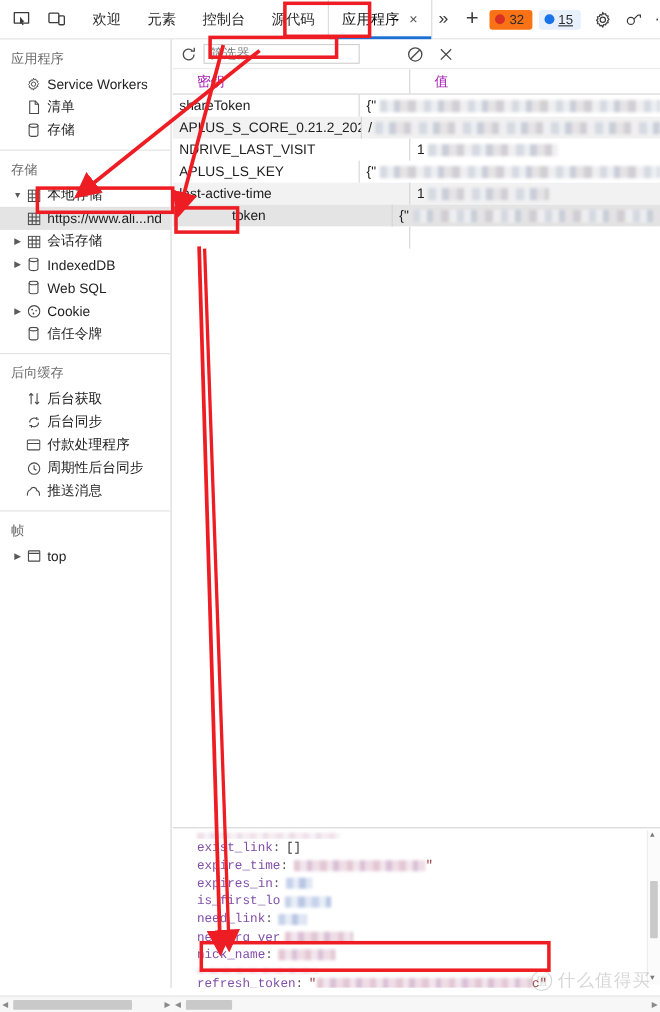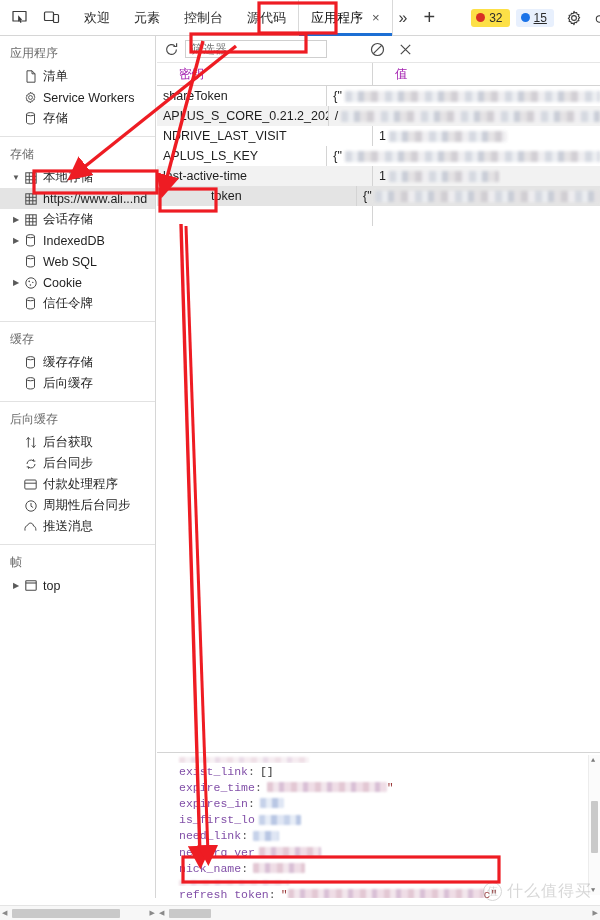--- a/index.html
+++ b/index.html
@@ -85,21 +85,21 @@
   .badge {
     display: flex; align-items: center; gap: 4px;
     padding: 2px 7px 2px 5px;
     border-radius: 3px;
     font-size: 12px;
     color: #2b2b2b;
     background: #f2f2f2;
   }
   .badge .dot { width: 9px; height: 9px; border-radius: 50%; display:block; }
   .badge.err .dot { background: #d93025; }
-  .badge.err { background: #fde047; margin-left: 26px; }
+  .badge.err { background: #f97316; }
   .badge.info .dot { background: #1a73e8; }
   .badge.info { background: #e8f0fd; text-decoration: underline; }
   .tb-right {
     display: flex; align-items: center;
   }
   .tb-right .ri {
     width: 28px; height: 36px;
     display: flex; align-items: center; justify-content: center;
     color: #3b3b3b;
   }
@@ -402,35 +402,35 @@
 
     </div>
   </div>
 
   <div class="sidebar">
 
     <div class="sb-section">
       <div class="sb-title">应用程序</div>
       <div class="sb-row ind1">
         <span class="sb-ico">
+          <svg width="13" height="13" viewBox="0 0 16 16" fill="none" stroke="currentColor" stroke-width="1.1">
+              <circle cx="8" cy="8" r="2.4"></circle>
+              <path d="M8 1.3l.8 1.6 1.8-.4.5 1.7 1.8.4-.5 1.7 1.3 1.3-1.3 1.3.5 1.7-1.8.4-.5 1.7-1.8-.4L8 14.7l-.8-1.6-1.8.4-.5-1.7-1.8-.4.5-1.7L2.3 8.4l1.3-1.3-.5-1.7 1.8-.4.5-1.7 1.8.4z" stroke-linejoin="round"></path>
+            </svg>
+        </span>
+        <span class="sb-lbl">Service Workers</span>
+      </div>
+      <div class="sb-row ind1">
+        <span class="sb-ico">
           <svg width="12" height="13" viewBox="0 0 12 13" fill="none" stroke="currentColor" stroke-width="1">
               <path d="M2 .8h5l3 3v8.4H2z" stroke-linejoin="round"></path>
               <path d="M7 .8v3h3"></path>
             </svg>
         </span>
         <span class="sb-lbl">清单</span>
-      </div>
-      <div class="sb-row ind1">
-        <span class="sb-ico">
-          <svg width="13" height="13" viewBox="0 0 16 16" fill="none" stroke="currentColor" stroke-width="1.1">
-              <circle cx="8" cy="8" r="2.4"></circle>
-              <path d="M8 1.3l.8 1.6 1.8-.4.5 1.7 1.8.4-.5 1.7 1.3 1.3-1.3 1.3.5 1.7-1.8.4-.5 1.7-1.8-.4L8 14.7l-.8-1.6-1.8.4-.5-1.7-1.8-.4.5-1.7L2.3 8.4l1.3-1.3-.5-1.7 1.8-.4.5-1.7 1.8.4z" stroke-linejoin="round"></path>
-            </svg>
-        </span>
-        <span class="sb-lbl">Service Workers</span>
       </div>
       <div class="sb-row ind1">
         <span class="sb-ico">
           <svg width="11" height="13" viewBox="0 0 11 13" fill="none" stroke="currentColor" stroke-width="1">
               <ellipse cx="5.5" cy="2.2" rx="4" ry="1.6"></ellipse>
               <path d="M1.5 2.2v8.2c0 .9 1.8 1.6 4 1.6s4-.7 4-1.6V2.2"></path>
             </svg>
         </span>
         <span class="sb-lbl">存储</span>
       </div>
@@ -511,41 +511,20 @@
         <span class="sb-ico">
           <svg width="11" height="13" viewBox="0 0 11 13" fill="none" stroke="currentColor" stroke-width="1">
               <ellipse cx="5.5" cy="2.2" rx="4" ry="1.6"></ellipse>
               <path d="M1.5 2.2v8.2c0 .9 1.8 1.6 4 1.6s4-.7 4-1.6V2.2"></path>
             </svg>
         </span>
         <span class="sb-lbl">信任令牌</span>
       </div>
     </div>
 
-    <div class="sb-section">
-      <div class="sb-title">缓存</div>
-      <div class="sb-row ind1">
-        <span class="sb-ico">
-          <svg width="11" height="13" viewBox="0 0 11 13" fill="none" stroke="currentColor" stroke-width="1">
-              <ellipse cx="5.5" cy="2.2" rx="4" ry="1.6"></ellipse>
-              <path d="M1.5 2.2v8.2c0 .9 1.8 1.6 4 1.6s4-.7 4-1.6V2.2"></path>
-            </svg>
-        </span>
-        <span class="sb-lbl">缓存存储</span>
-      </div>
-      <div class="sb-row ind1">
-        <span class="sb-ico">
-          <svg width="11" height="13" viewBox="0 0 11 13" fill="none" stroke="currentColor" stroke-width="1">
-              <ellipse cx="5.5" cy="2.2" rx="4" ry="1.6"></ellipse>
-              <path d="M1.5 2.2v8.2c0 .9 1.8 1.6 4 1.6s4-.7 4-1.6V2.2"></path>
-            </svg>
-        </span>
-        <span class="sb-lbl">后向缓存</span>
-      </div>
-    </div>
 
     <div class="sb-section">
       <div class="sb-title">后向缓存</div>
 
       <div class="sb-row ind1">
         <span class="sb-ico">
           <svg width="12" height="13" viewBox="0 0 12 13" fill="none" stroke="currentColor" stroke-width="1">
               <path d="M3.3 11.5V1.5M3.3 1.5L1.5 3.6M3.3 1.5l1.8 2.1M8.7 1.5v10M8.7 11.5l-1.8-2.1M8.7 11.5l1.8-2.1"></path>
             </svg>
         </span>

